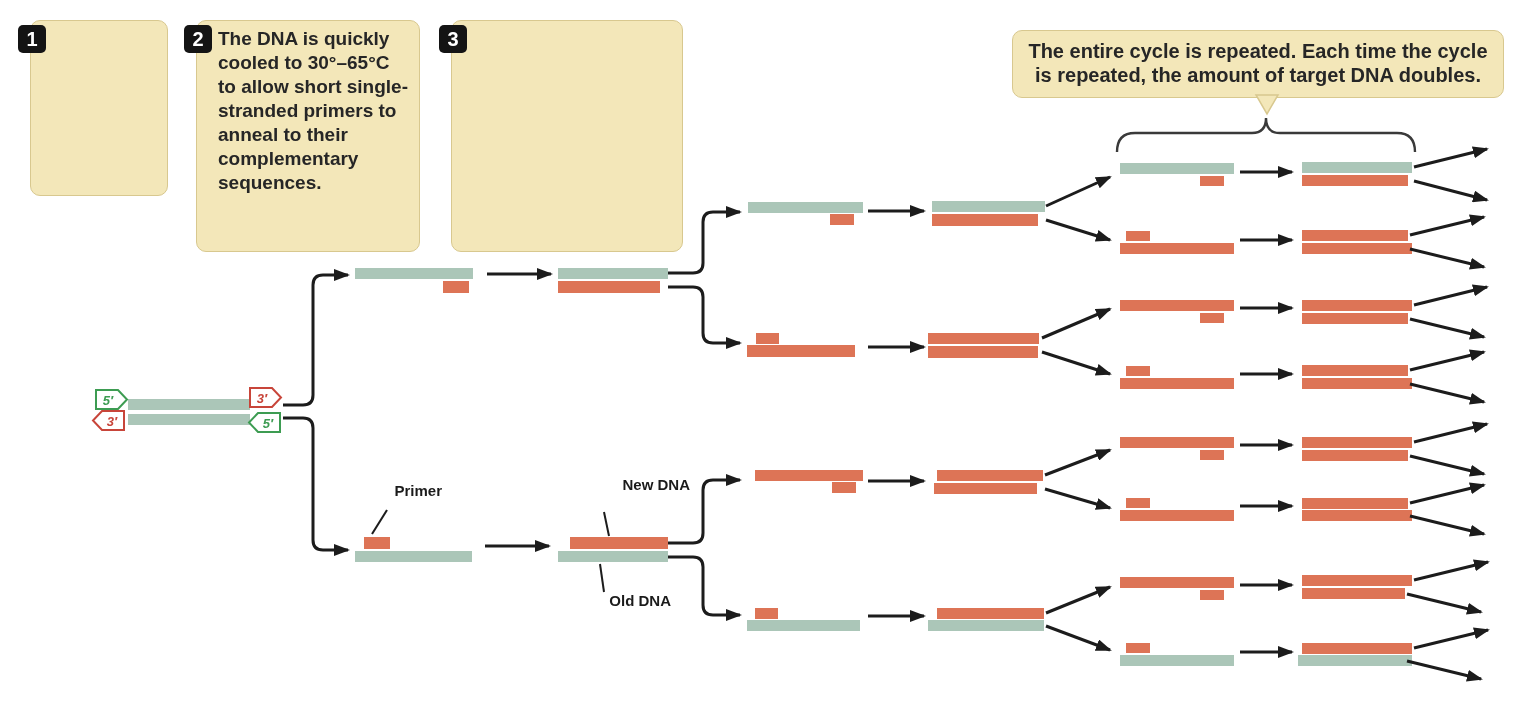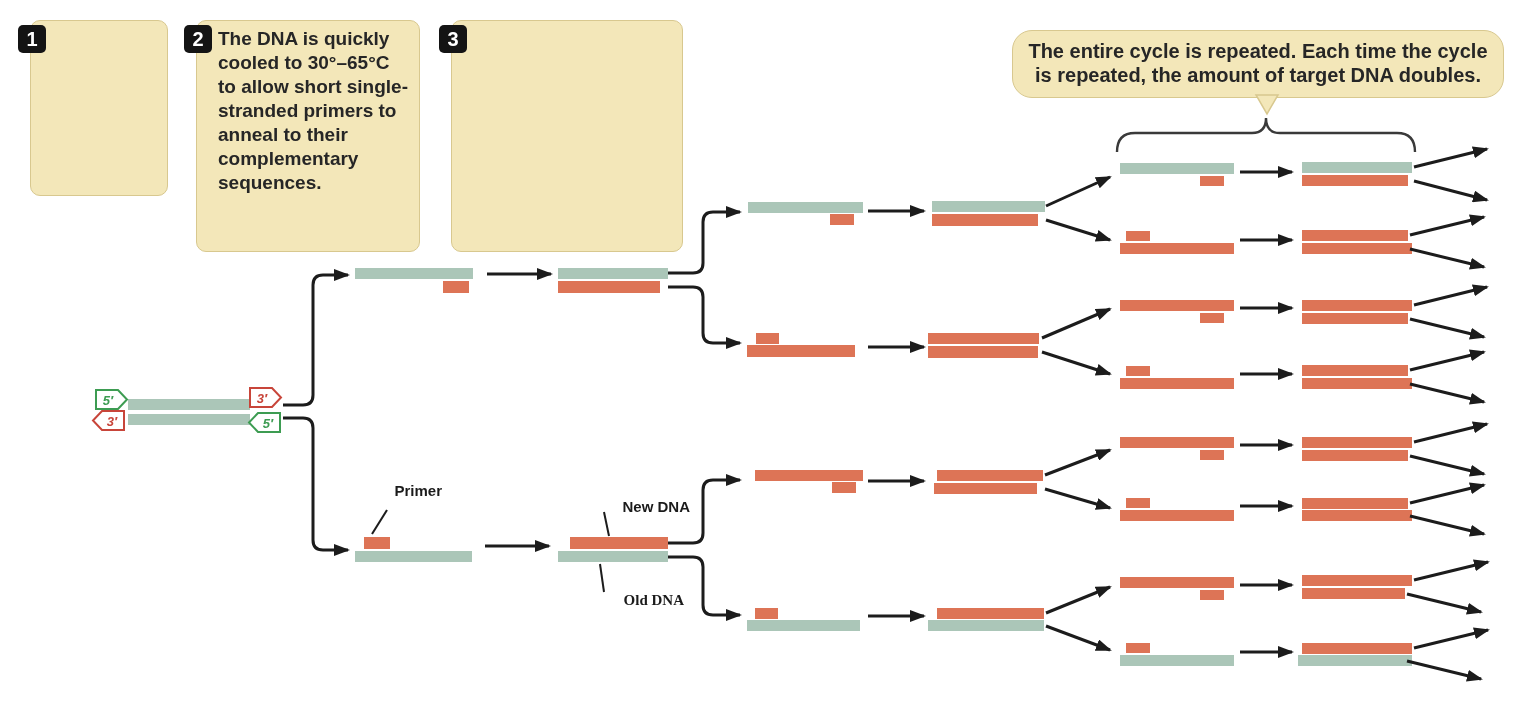--- a/index.html
+++ b/index.html
@@ -23,29 +23,29 @@
     font-size:20px;font-weight:bold;
   }
   .box1{left:30px;top:20px;width:138px;height:176px;}
   .box2{left:196px;top:20px;width:224px;height:232px;}
   .box3{left:451px;top:20px;width:232px;height:232px;}
   .note{
     position:absolute;box-sizing:border-box;
     left:1012px;top:30px;width:492px;height:68px;
     background:var(--box-fill,#f3e7b9);
     border:1.5px solid var(--box-border,#d8c88f);
-    border-radius:20px;
+    border-radius:10px;
     color:var(--text,#262626);
     font-weight:bold;font-size:20px;line-height:24px;
     text-align:center;padding:8px 14px;
   }
   .lbl{position:absolute;font-weight:bold;font-size:15px;color:#1b1b1b;text-align:right;}
   .lbl-primer{left:352px;top:482px;width:90px;}
-  .lbl-new{left:570px;top:498px;width:120px;}
-  .lbl-old{left:568px;top:592px;width:116px;font-family:Liberation Serif, serif;}
+  .lbl-new{left:570px;top:476px;width:120px;}
+  .lbl-old{left:555px;top:592px;width:116px;}
   svg.overlay{position:absolute;left:0;top:0;}
 </style>
 </head>
 <body style="--old-dna: #abc6b8; --new-dna: #dd7456; --arrow: #1c1c1c; --brace: #3a3a3a; --box-fill: #f3e7b9; --box-border: #d8c88f; --text: #262626; --tag-green: #3d9c52; --tag-red: #c8453a;">
 
 <div class="stage">
 
   <div class="callout box1">
     <span class="badge">1</span>
   </div>

